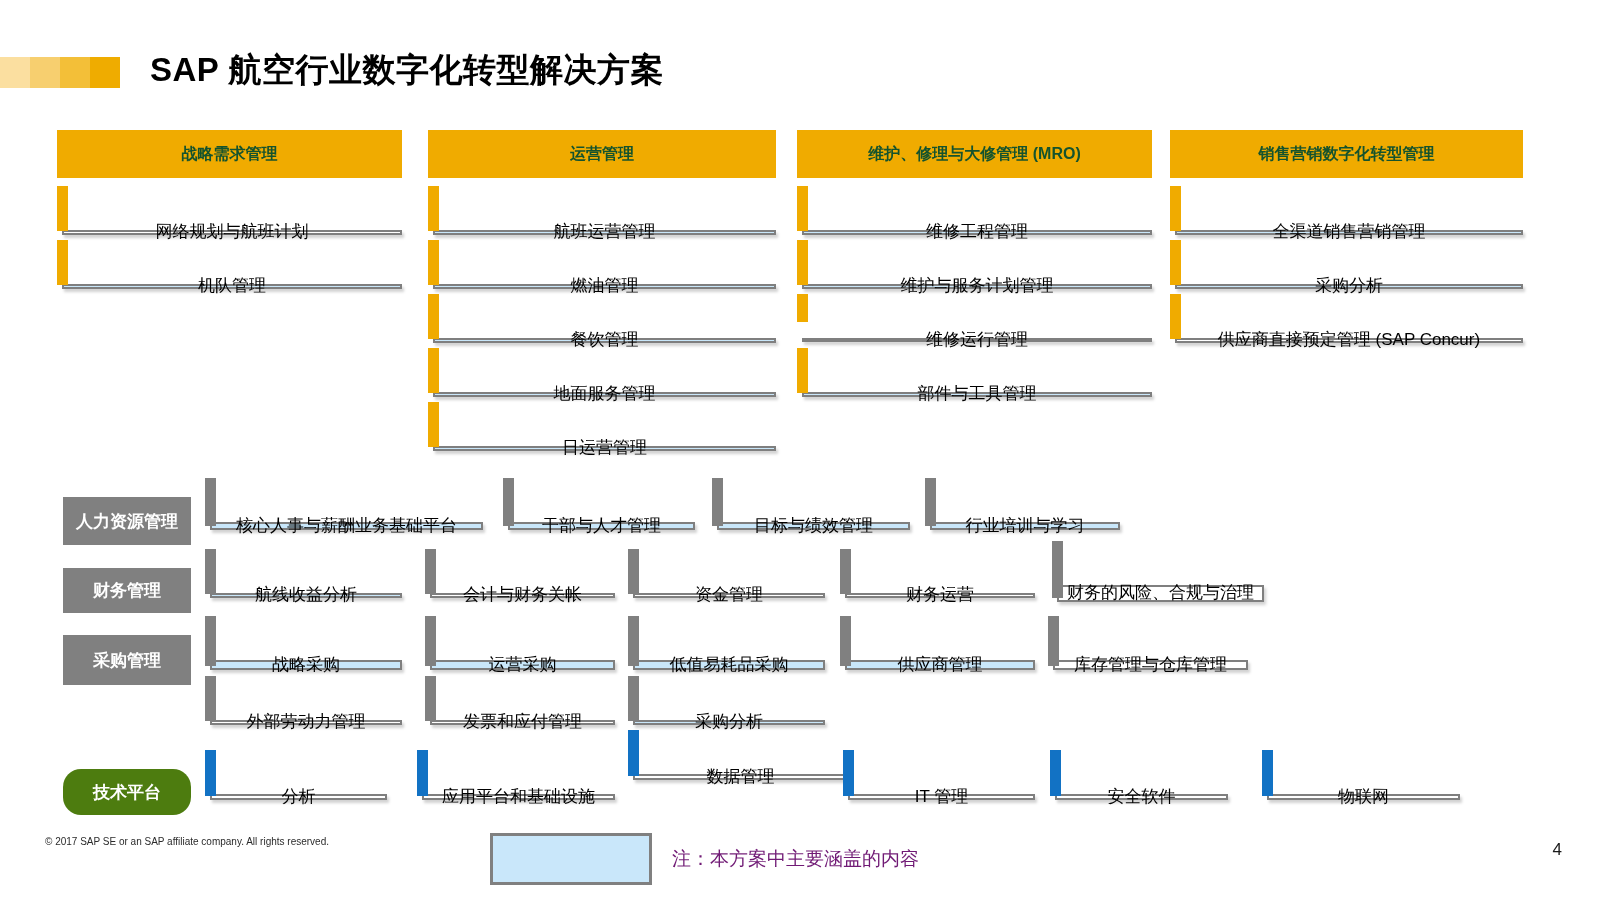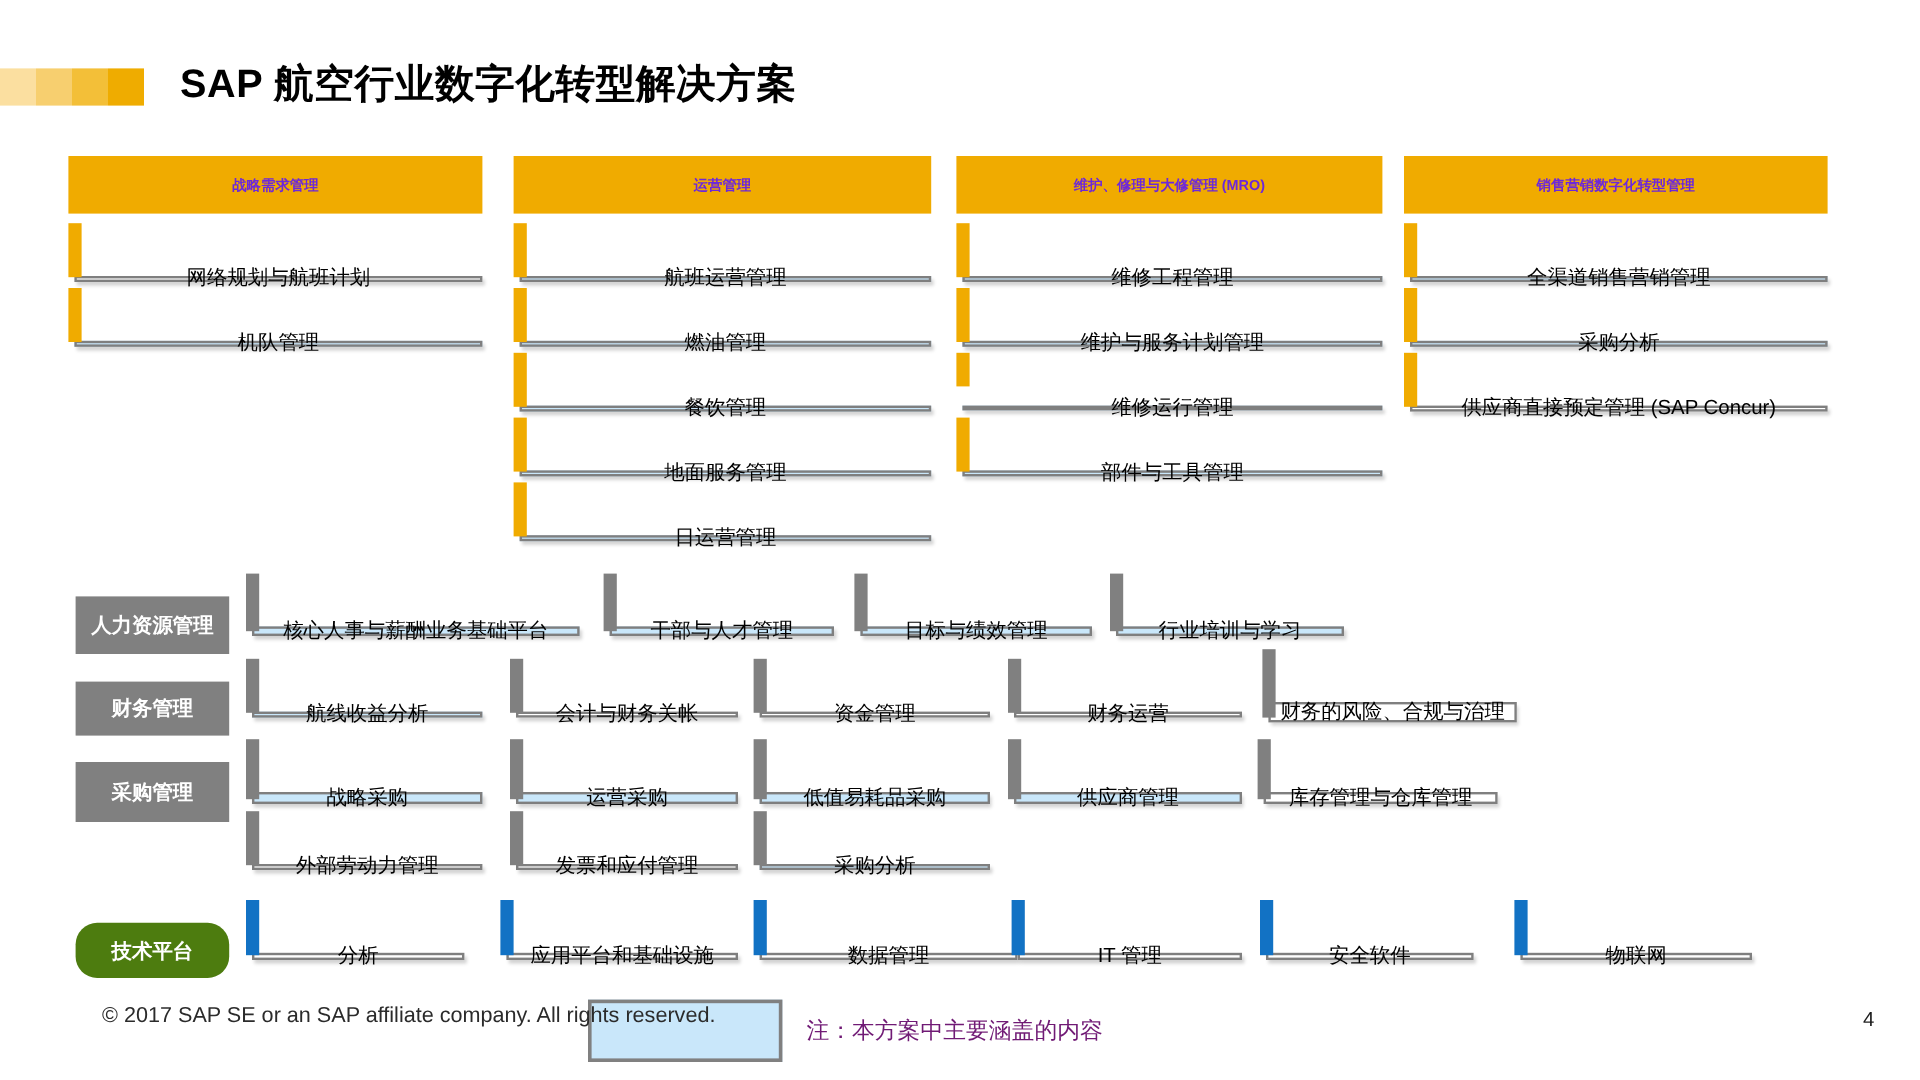--- a/index.html
+++ b/index.html
@@ -14,21 +14,21 @@
   .deco span{width:30px;height:31px;display:block;}
   .sq1{background:#FBDFA0;} .sq2{background:#F7CF6F;} .sq3{background:#F3BF38;} .sq4{background:#EFAC00;}
   .title{
     position:absolute;left:150px;top:48px;width:1200px;
     font-size:33px;font-weight:700;letter-spacing:.5px;
   }
   
   .hdr{
     position:absolute;height:48px;background:#F0AB00;
     display:flex;align-items:center;justify-content:center;
-    font-size:12px;font-weight:700;color:#6d28d9;
+    font-size:16px;font-weight:700;color:#14532d;
   }
   
   .rl{
     position:absolute;background:#808080;color:#fff;
     display:flex;align-items:center;justify-content:center;
     font-size:17px;font-weight:700;margin-top:15px;
   }
   .rl.tech{background:#4d7c0f;border-radius:18px;}
   
   .cell{position:absolute;}
@@ -46,21 +46,21 @@
   .cell .bx.blue{background:#C9E7FA;}
   
   .legend-box{
     position:absolute;left:490px;top:833px;width:162px;height:52px;
     background:#C9E7FA;border:3px solid #808080;box-sizing:border-box;
   }
   .legend-text{
     position:absolute;left:672px;top:833px;height:52px;display:flex;align-items:center;
     font-size:19px;color:#701a75;text-align:right;
   }
-  .copyright{position:absolute;left:45px;top:836px;font-size:18px;color:#2b2b2b;margin-left:40px;}
+  .copyright{position:absolute;left:45px;top:836px;font-size:10px;color:#2b2b2b;}
   .pagenum{position:absolute;right:38px;top:840px;font-size:17px;color:#1a1a1a;}
 </style>
 </head>
 <body>
 
 <div class="deco">
   <span class="sq1"></span>
   <span class="sq2"></span>
   <span class="sq3"></span>
   <span class="sq4"></span>
@@ -209,21 +209,21 @@
 
 <div class="rl tech" style="left:63px;top:754px;width:128px;height:46px">技术平台</div>
 <div class="cell" style="left:205px;top:754px;width:182px;height:46px">
   <span class="bar blue"></span>
   <span class="bx">分析</span>
 </div>
 <div class="cell" style="left:417px;top:754px;width:198px;height:46px">
   <span class="bar blue"></span>
   <span class="bx">应用平台和基础设施</span>
 </div>
-<div class="cell" style="left:628px;top:754px;width:220px;height:46px">
+<div class="cell" style="left:628px;top:734px;width:220px;height:46px">
   <span class="bar blue"></span>
   <span class="bx">数据管理</span>
 </div>
 <div class="cell" style="left:843px;top:754px;width:192px;height:46px">
   <span class="bar blue"></span>
   <span class="bx">IT 管理</span>
 </div>
 <div class="cell" style="left:1050px;top:754px;width:178px;height:46px">
   <span class="bar blue"></span>
   <span class="bx">安全软件</span>

